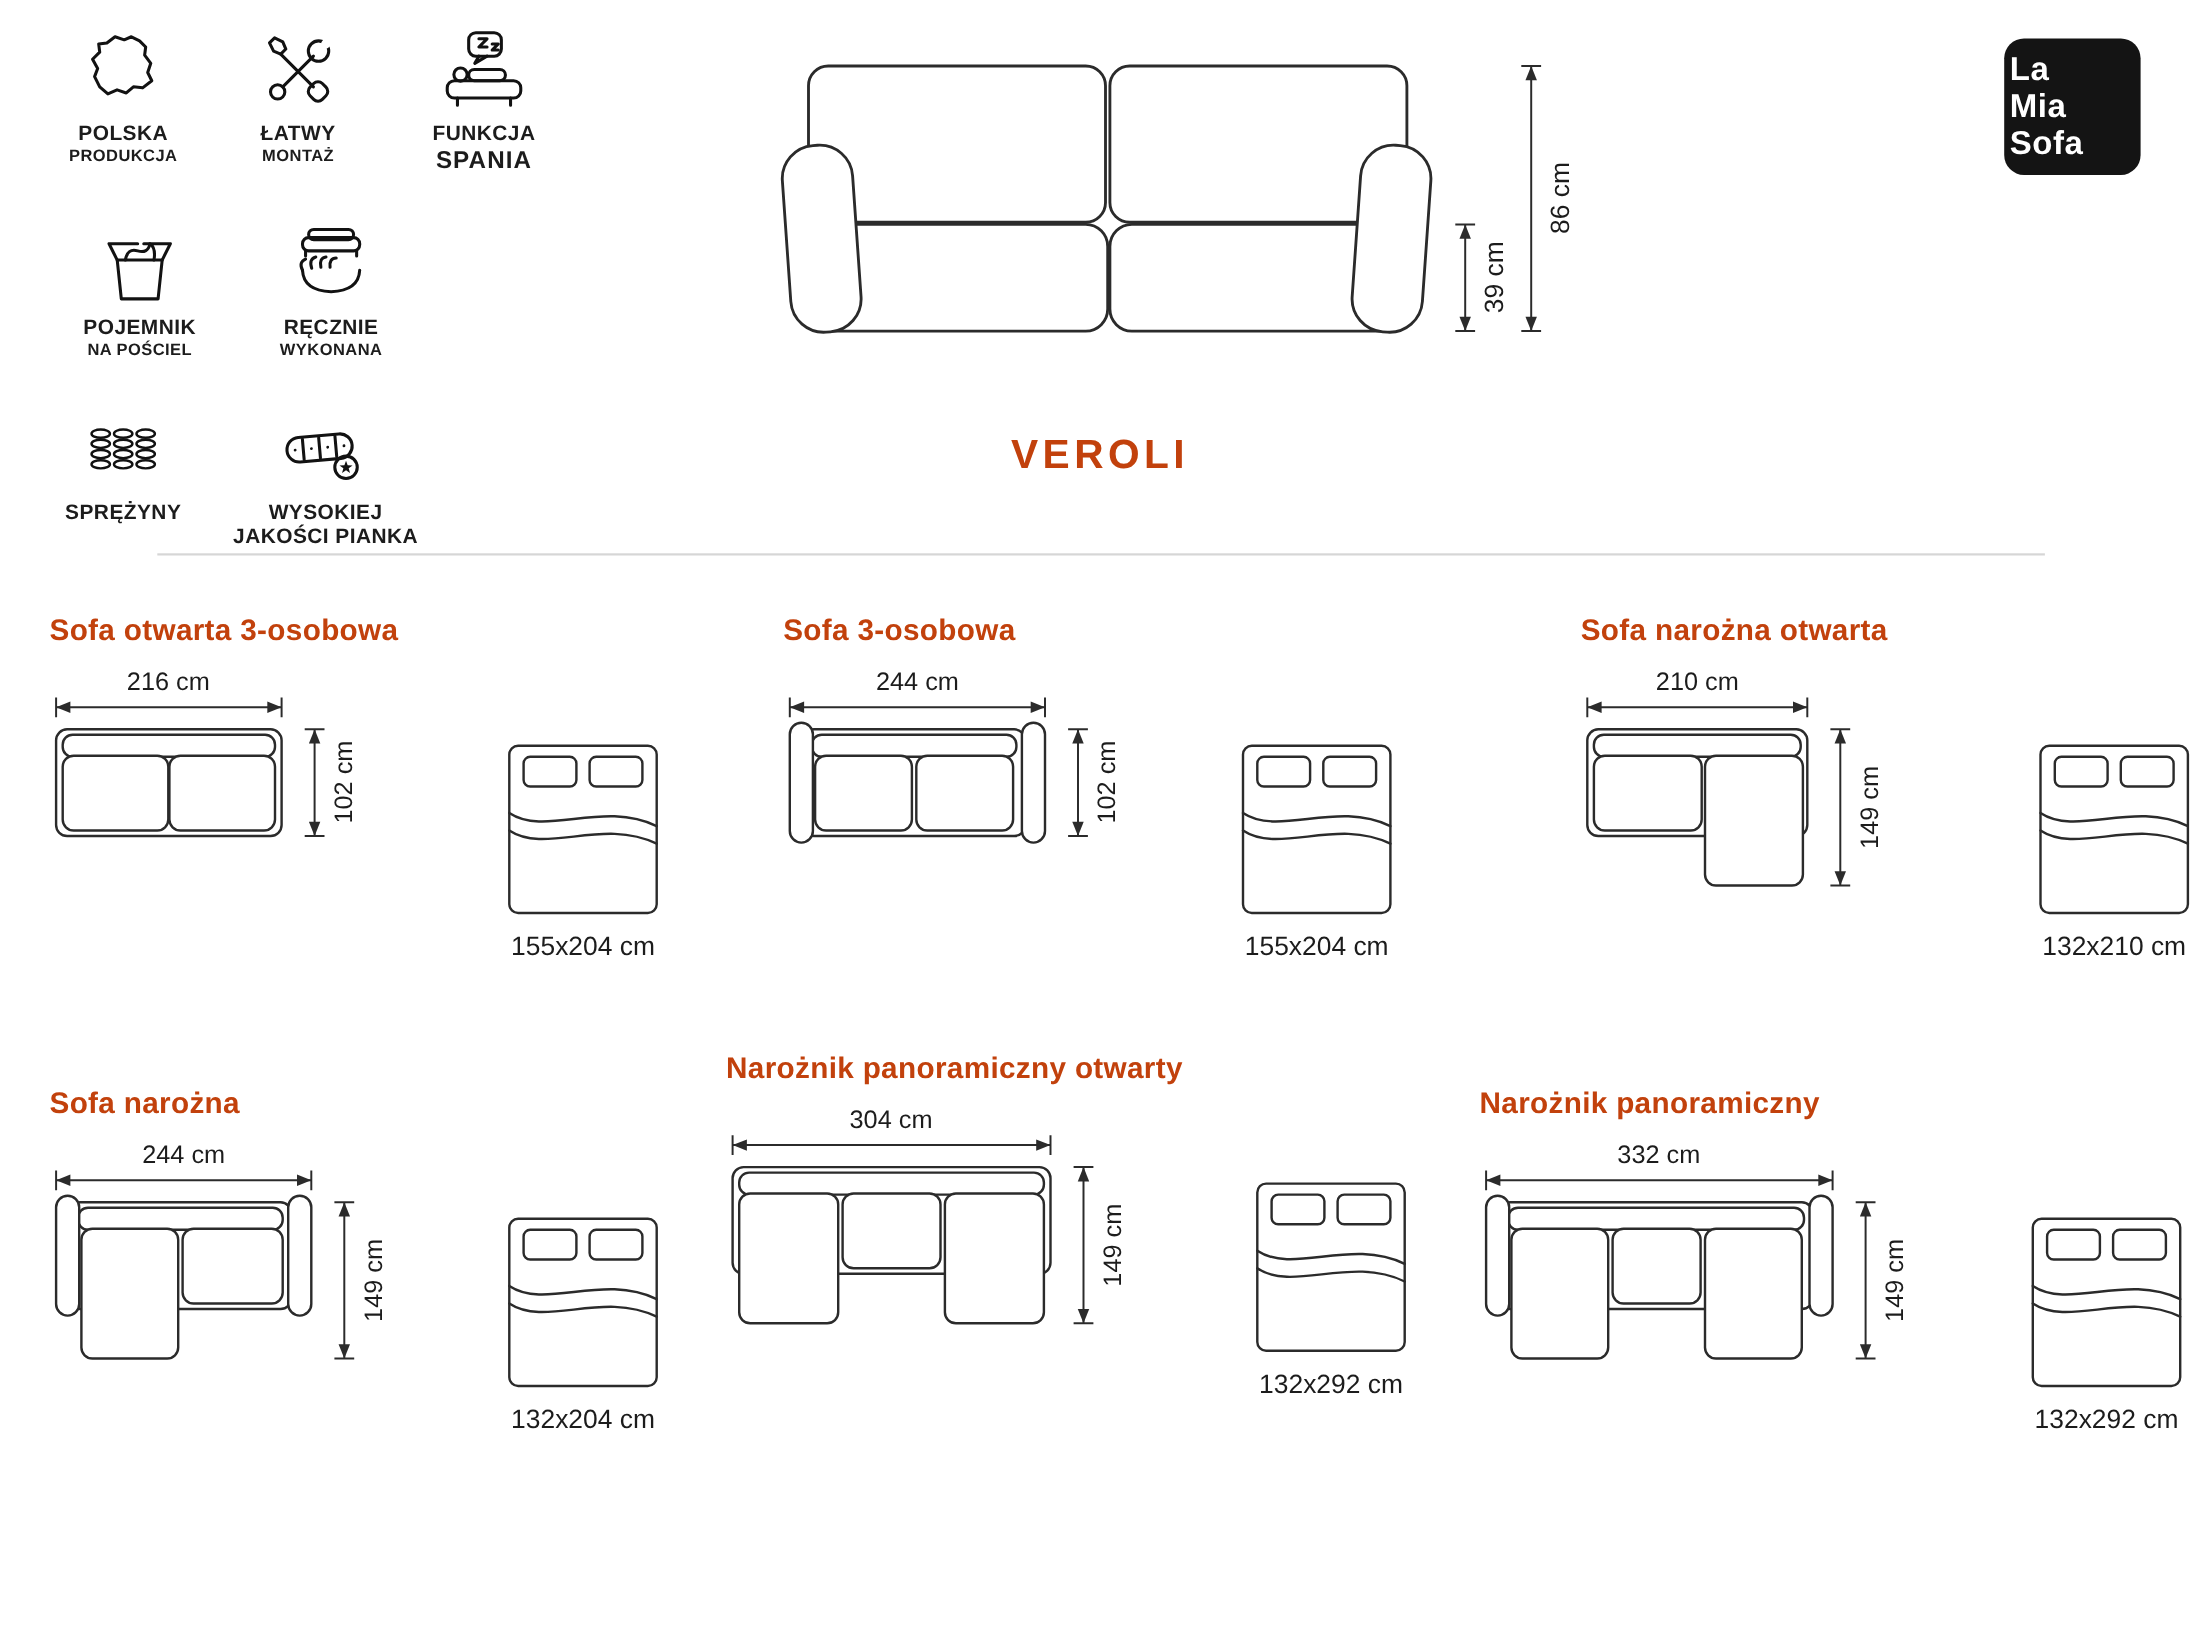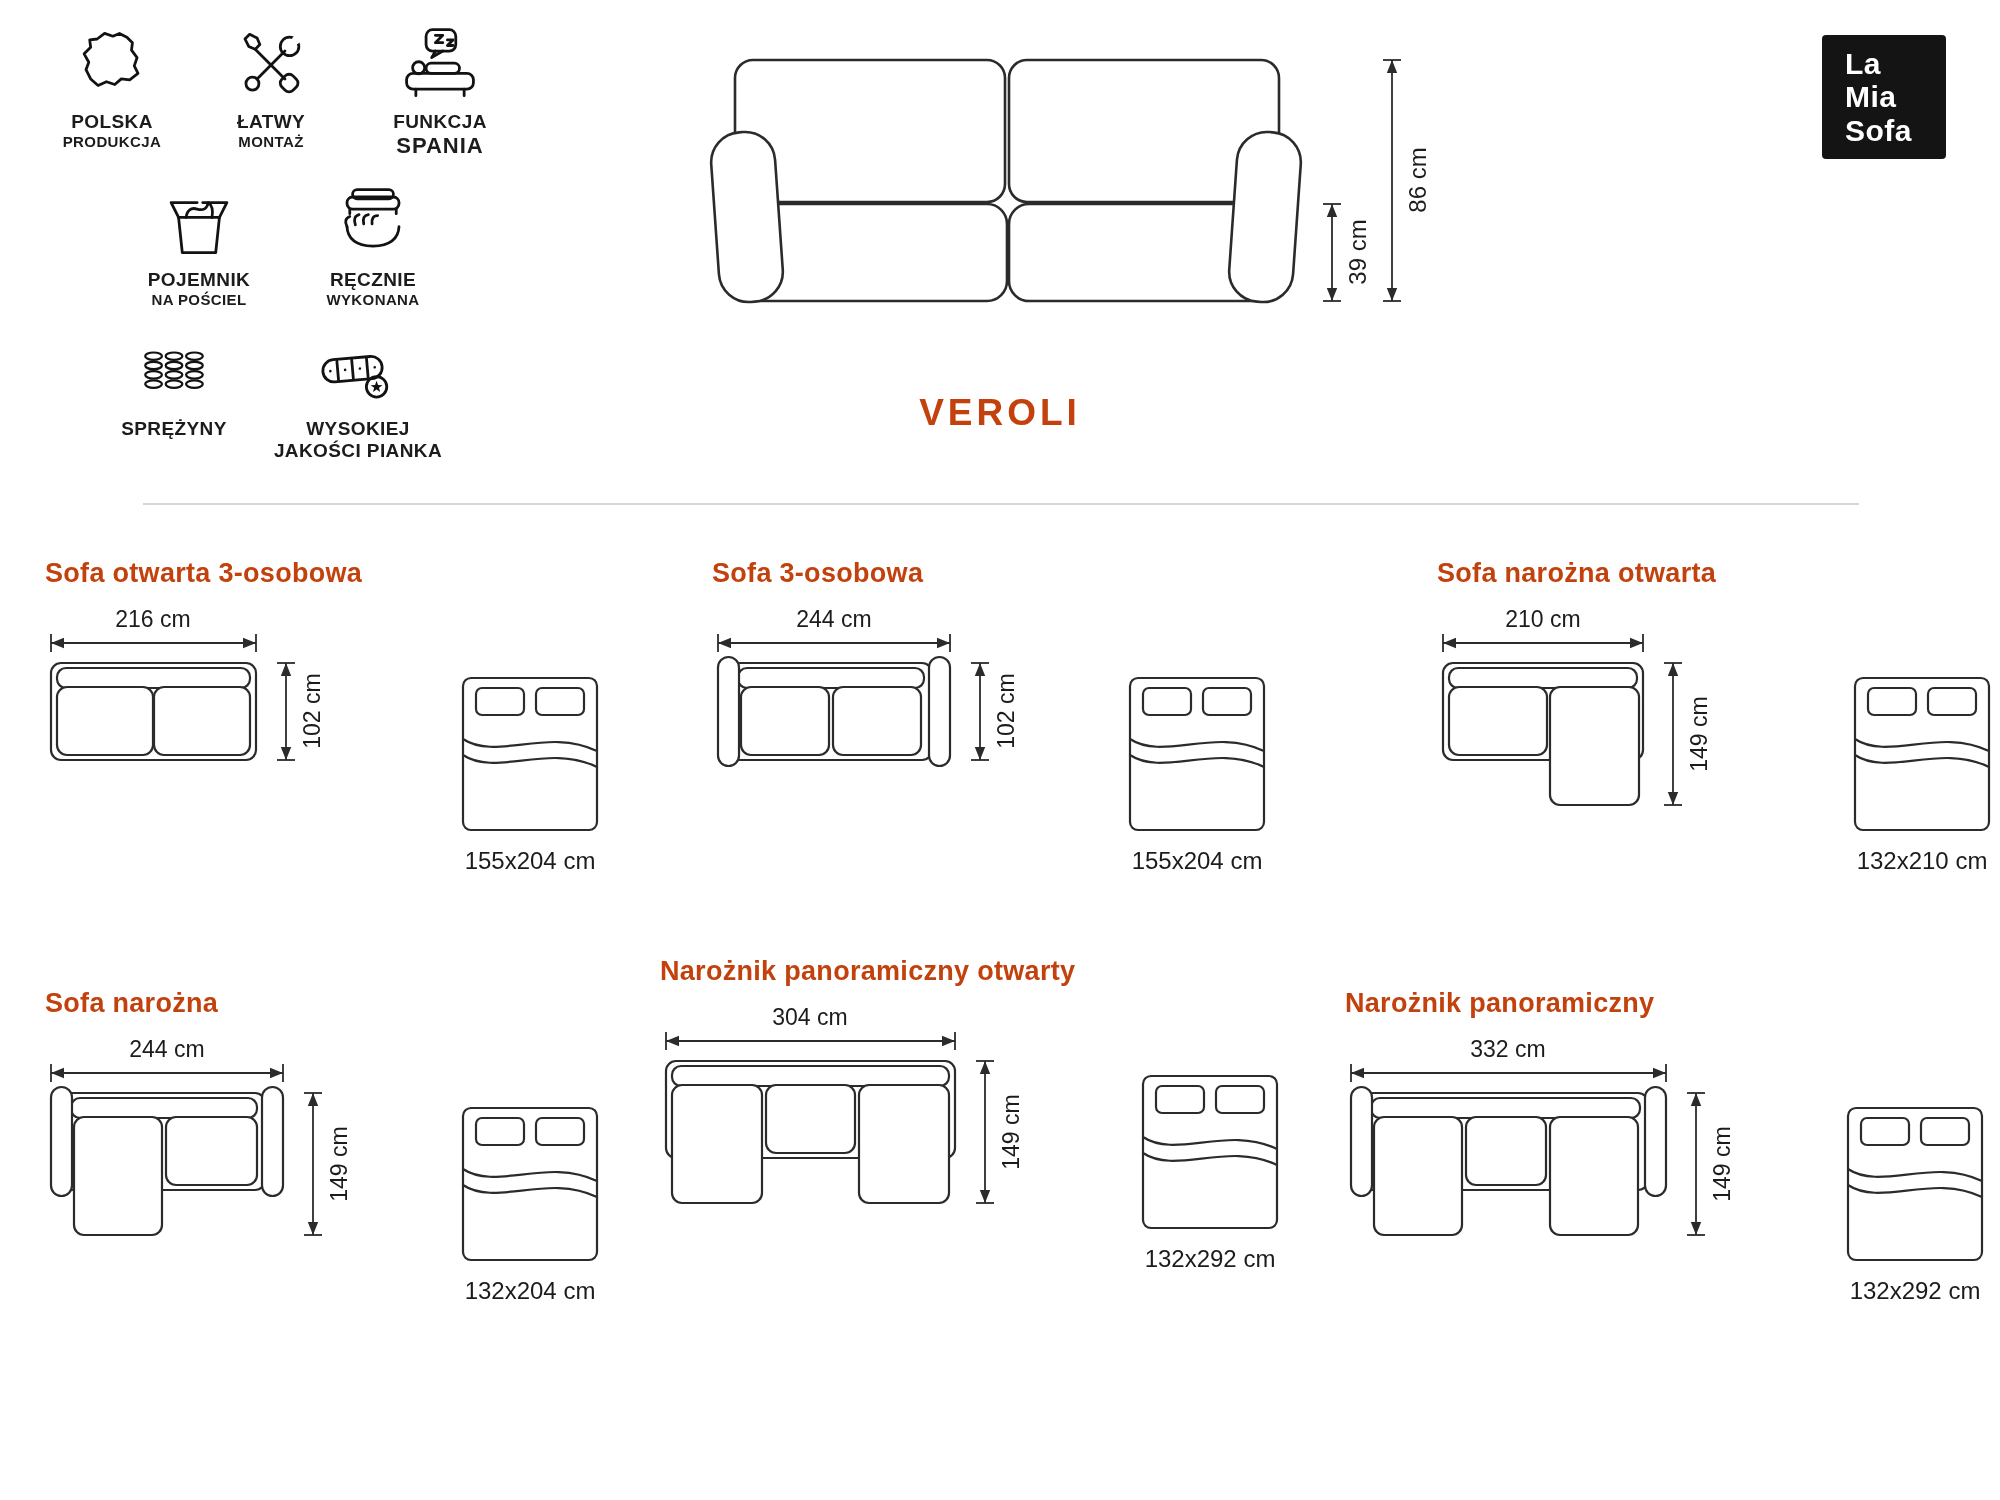--- a/index.html
+++ b/index.html
@@ -1,41 +1,41 @@
 <!DOCTYPE html>
 <html><head>
 <meta charset="utf-8">
 <style>
   * { margin:0; padding:0; box-sizing:border-box; }
   html,body { width:2000px; height:1500px; background:#ffffff; overflow:hidden;
               font-family:"Liberation Sans", sans-serif; color:#1c1c1c; }
   .page { position:relative; width:2000px; height:1500px; background:#fff; }
 
   
-  .features { position:absolute; left:42px; top:26px; display:flex; flex-direction:column; gap:25px;align-items:center; }
+  .features { position:absolute; left:42px; top:26px; display:flex; flex-direction:column; gap:44px; }
   .f-row { display:flex; gap:14px; align-items:flex-start; }
   .f-item { display:flex; flex-direction:column; align-items:center; text-align:center; }
   .f-ic { width:78px; height:78px; margin-bottom:7px; }
   .f-ic * { fill:none; stroke:#121212; stroke-width:3; stroke-linecap:round; stroke-linejoin:round; }
   .f-ic ellipse { stroke-width:2.4; }
   .f-ic .fl { fill:#121212; stroke:none; }
   .f-label { font-size:19px; font-weight:700; letter-spacing:.4px; }
   .f-sub { font-size:15px; font-weight:700; letter-spacing:.4px; }
   .f-sub-lg { font-size:22px; font-weight:700; letter-spacing:1px; }
   .f-sm { font-size:19px; font-weight:700; }
 
   
   .hero-svg { position:absolute; left:640px; top:52px; }
   .ln2 * { fill:#fff; stroke:#2b2b2b; stroke-width:2.6; }
   .veroli { position:absolute; left:640px; top:392px; width:720px; text-align:center;
             font-size:37px; font-weight:600; letter-spacing:4px; color:#c2410c; }
 
   .logo { position:absolute; left:1822px; top:35px; width:124px; height:124px; background:#141414;
-          border-radius:4px; color:#fff; display:flex; flex-direction:column; justify-content:center;
-          padding-left:23px; font-size:30px; font-weight:700; line-height:1.12; letter-spacing:.5px; }
+          border-radius:18px; color:#fff; display:flex; flex-direction:column; justify-content:center;
+          padding-left:5px; font-size:30px; font-weight:700; line-height:1.12; letter-spacing:.5px; }
 
   .divider { position:absolute; left:143px; top:503px; width:1716px; height:2px; background:#d6d6d6; }
 
   
   .card { position:absolute; }
   .v-title { font-size:27px; font-weight:700; color:#c2410c; letter-spacing:.3px; margin-bottom:16px; }
   .diagram { display:flex; justify-content:space-between; align-items:flex-start; }
   .bed-block { display:flex; flex-direction:column; align-items:center; margin-top:70px; width:150px;text-align:center; }
   .bed-size { margin-top:14px; font-size:24px; color:#1c1c1c; white-space:nowrap; }
 

